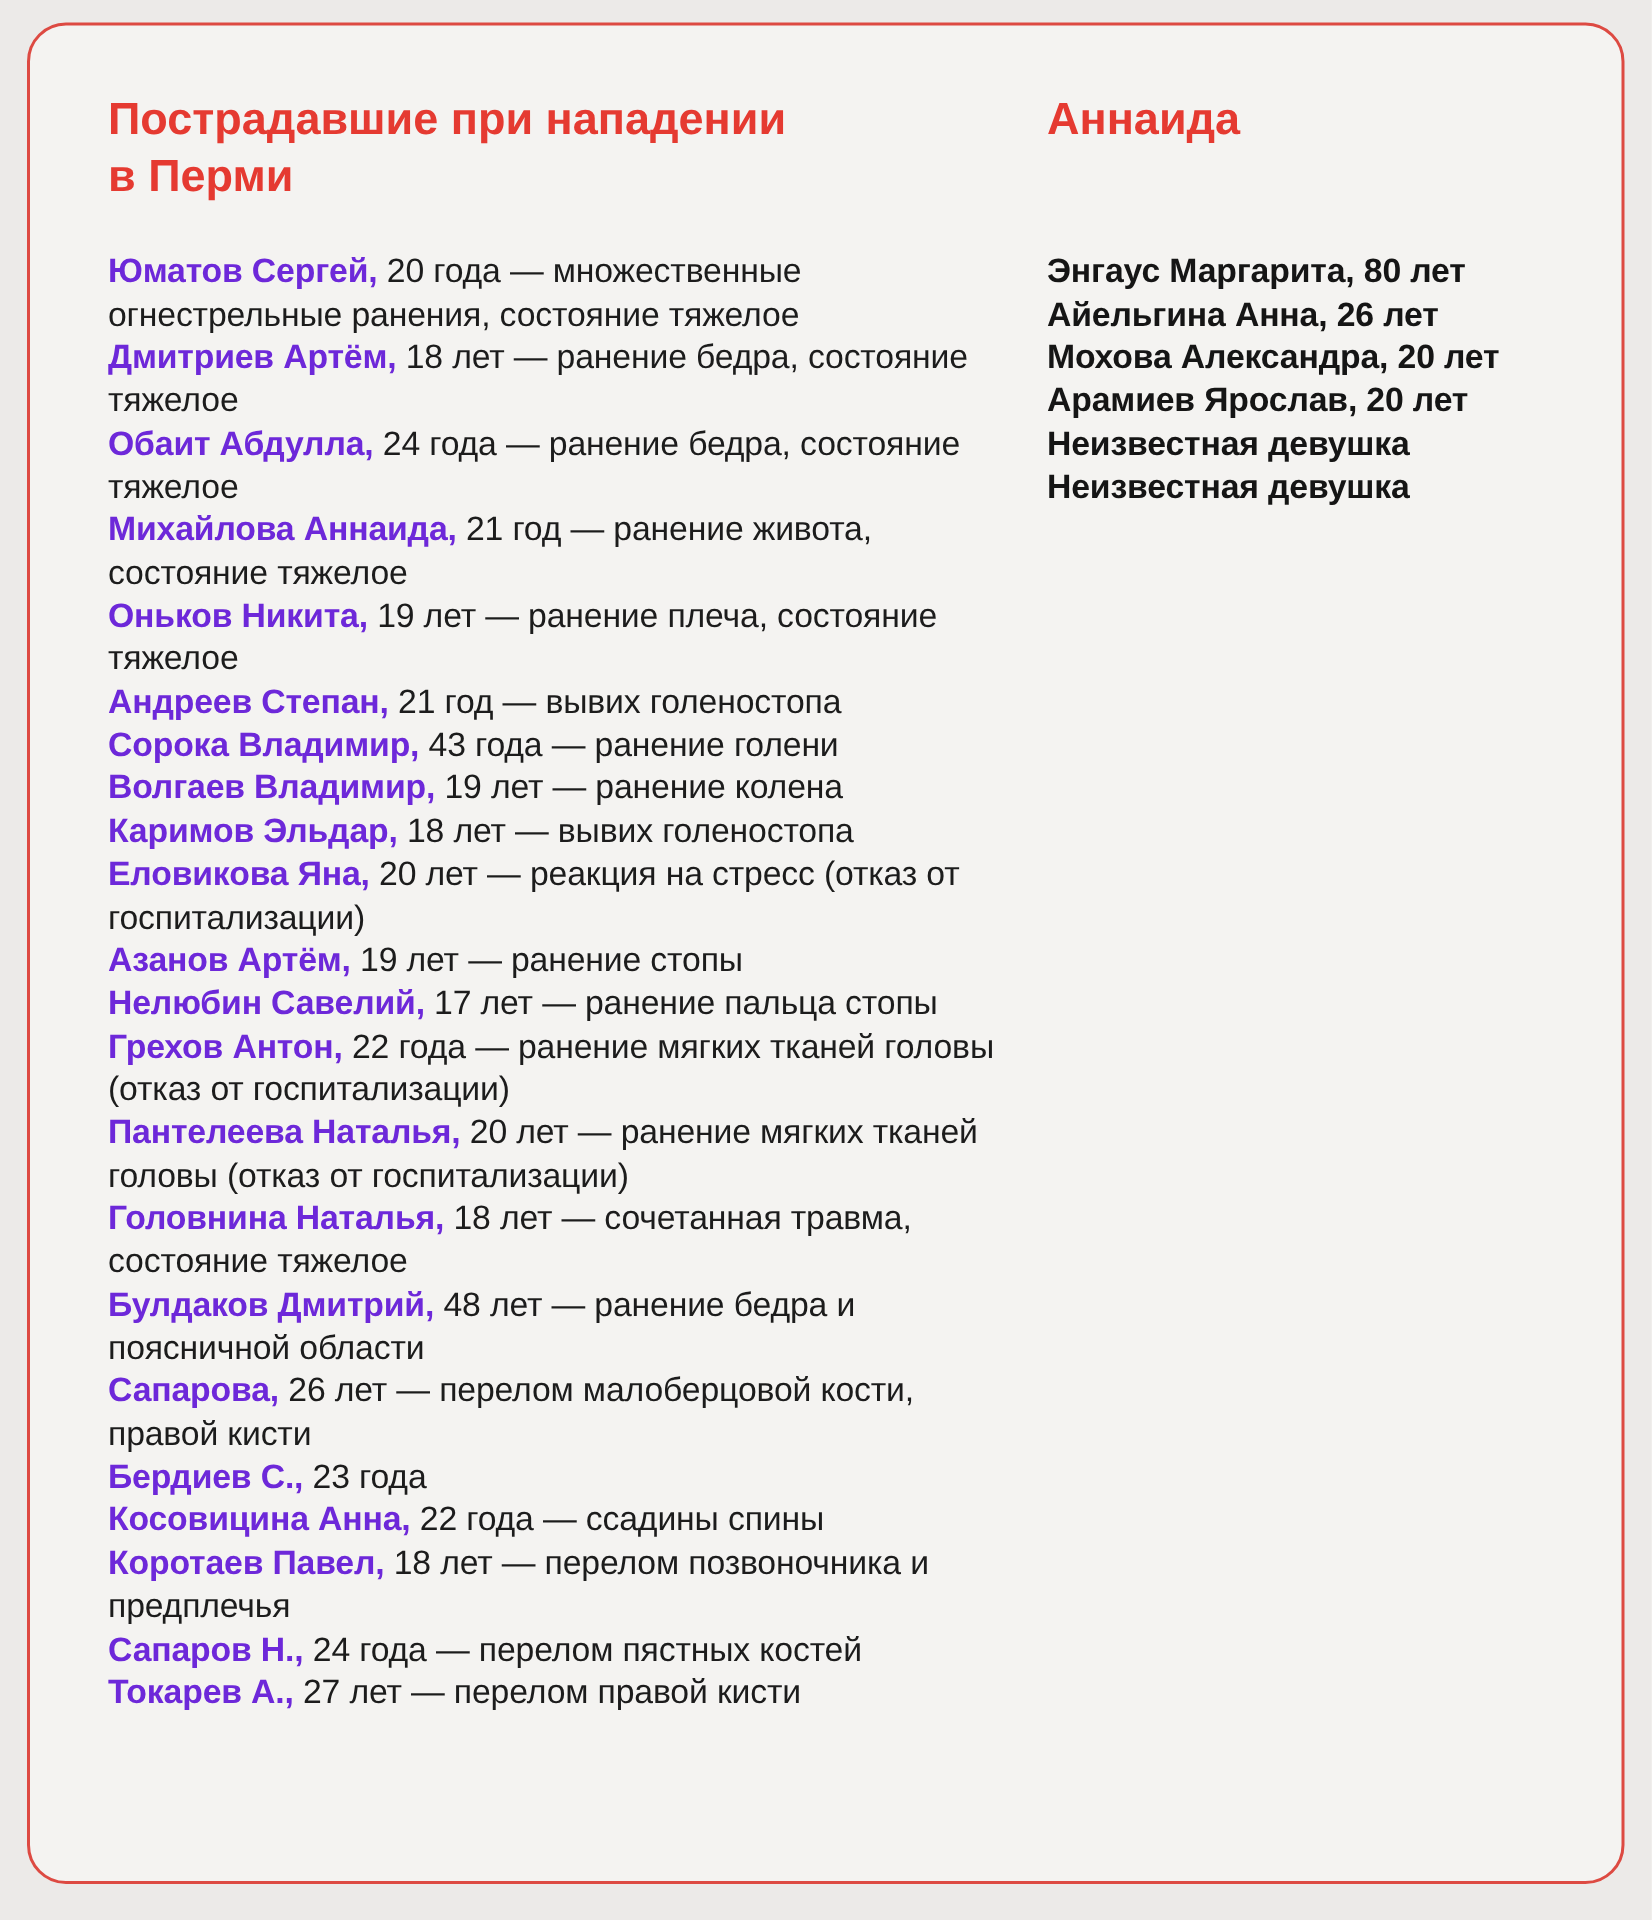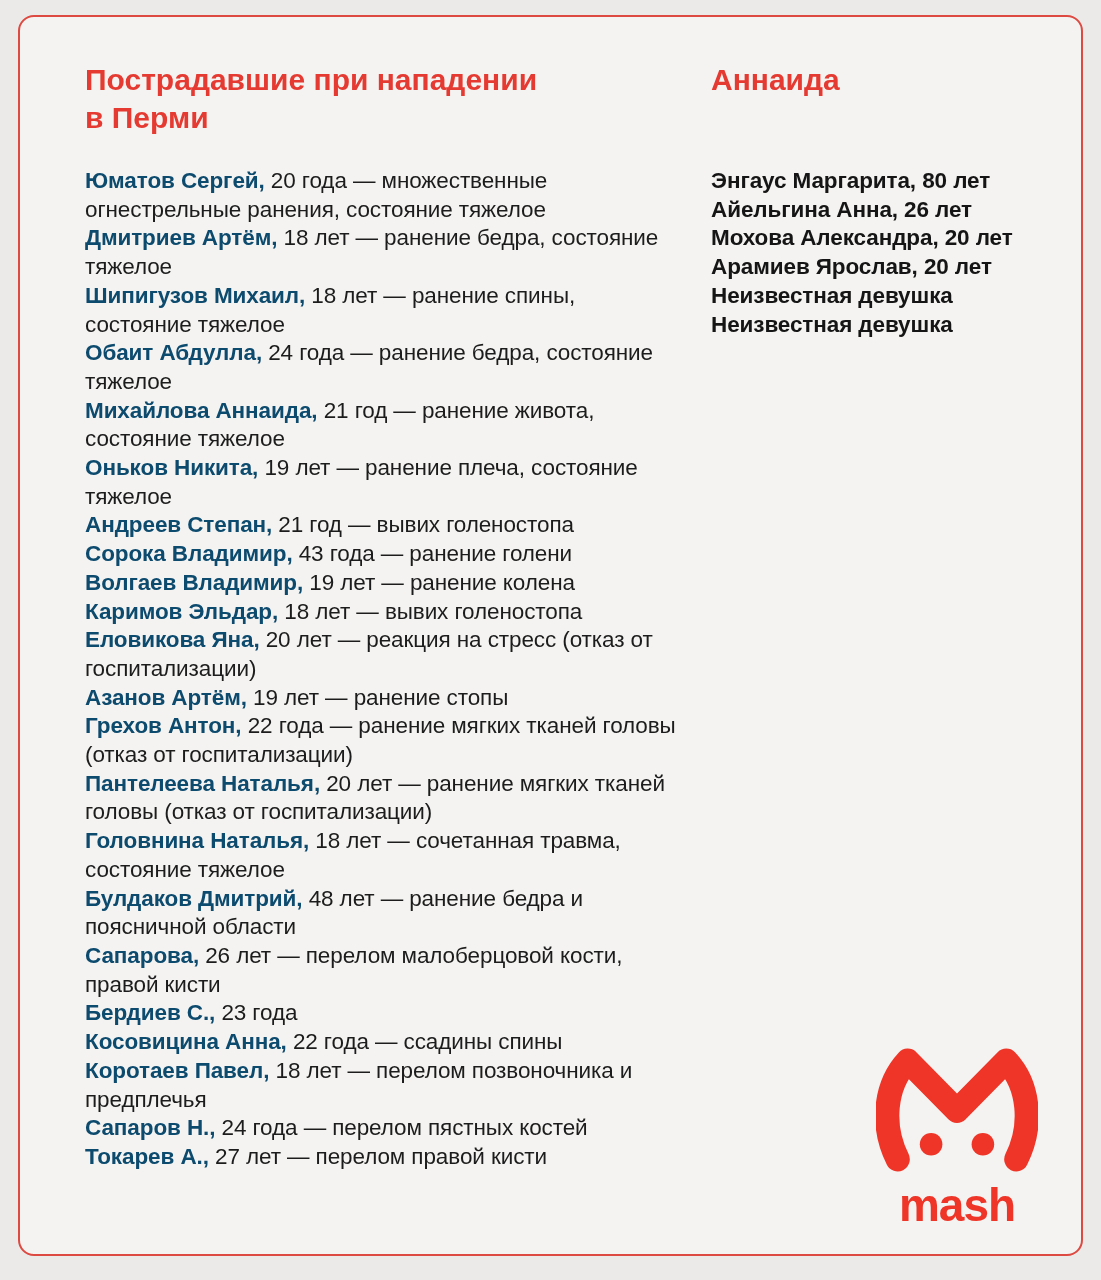--- a/index.html
+++ b/index.html
@@ -8,38 +8,38 @@
     background:#eceae8;
     font-family:"Liberation Sans","DejaVu Sans",sans-serif;
     color:#1c1c1c;
     -webkit-font-smoothing:antialiased;
   }
   .card{
     position:absolute;left:18px;top:15px;
     width:1065px;height:1241px;box-sizing:border-box;
     background:#f4f3f1;
     border:2px solid #dd4a42;
-    border-radius:16px;
-    padding:44px 46px 0 65px;
+    border-radius:26px;
+    padding:44px 46px 0 52px;
     overflow:hidden;
   }
   .columns{display:flex;}
   .col-left{width:600px;flex:none;}
   .col-right{flex:1;padding-left:26px;}
   .header-zone{height:106px;box-sizing:border-box;}
   .col-title{
     color:#e53a31;font-weight:bold;
     font-size:30px;line-height:38px;
     margin:0;
   }
   .entries p{
     margin:0;font-size:22.5px;line-height:28.7px;
     letter-spacing:-0.1px;
   }
-  .entries b{font-weight:bold;color:#0c4a6e;}
+  .entries b{font-weight:bold;color:#6d28d9;}
   .deceased p{font-weight:bold;color:#151515;}
   .logo{
     position:absolute;right:36px;bottom:26px;
     width:176px;text-align:center;
   }
   .logo-word{
     color:#ee3528;font-weight:bold;
     font-size:46px;line-height:46px;letter-spacing:-1px;
     margin-top:2px;
   }
@@ -53,41 +53,41 @@
     <div class="col-left">
       <div class="header-zone">
         <h1 class="col-title"><span>Пострадавшие при нападении</span><br><span>в Перми</span></h1>
       </div>
       <div class="entries">
 
           <p><b>Юматов Сергей,</b> <span>20 года — множественные огнестрельные ранения, состояние тяжелое</span></p>
 
           <p><b>Дмитриев Артём,</b> <span>18 лет — ранение бедра, состояние тяжелое</span></p>
 
-          <p><b>Шипигузов Михаил,</b> <span>18 лет — ранение спины, состояние тяжелое</span></p>
 
           <p><b>Обаит Абдулла,</b> <span>24 года — ранение бедра, состояние тяжелое</span></p>
 
           <p><b>Михайлова Аннаида,</b> <span>21 год — ранение живота, состояние тяжелое</span></p>
 
           <p><b>Оньков Никита,</b> <span>19 лет — ранение плеча, состояние тяжелое</span></p>
 
 
           <p><b>Андреев Степан,</b> <span>21 год — вывих голеностопа</span></p>
 
           <p><b>Сорока Владимир,</b> <span>43 года — ранение голени</span></p>
 
           <p><b>Волгаев Владимир,</b> <span>19 лет — ранение колена</span></p>
 
           <p><b>Каримов Эльдар,</b> <span>18 лет — вывих голеностопа</span></p>
 
           <p><b>Еловикова Яна,</b> <span>20 лет — реакция на стресс (отказ от госпитализации)</span></p>
 
           <p><b>Азанов Артём,</b> <span>19 лет — ранение стопы</span></p>
 
+          <p><b>Нелюбин Савелий,</b> <span>17 лет — ранение пальца стопы</span></p>
 
           <p><b>Грехов Антон,</b> <span>22 года — ранение мягких тканей головы (отказ от госпитализации)</span></p>
 
           <p><b>Пантелеева Наталья,</b> <span>20 лет — ранение мягких тканей головы (отказ от госпитализации)</span></p>
 
           <p><b>Головнина Наталья,</b> <span>18 лет — сочетанная травма, состояние тяжелое</span></p>
 
           <p><b>Булдаков Дмитрий,</b> <span>48 лет — ранение бедра и поясничной области</span></p>
 
           <p><b>Сапарова,</b> <span>26 лет — перелом малоберцовой кости, правой кисти</span></p>
@@ -119,23 +119,13 @@
           <p>Арамиев Ярослав, 20 лет</p>
 
           <p>Неизвестная девушка</p>
 
           <p>Неизвестная девушка</p>
         </div>
     </div>
 
   </div>
 
-  <div class="logo">
-    <span>
-      <svg width="162" height="132" viewBox="0 0 190 158" xmlns="http://www.w3.org/2000/svg" aria-hidden="true">
-        <path d="M24 138 C 4 98, 8 50, 36 20 L 95 80 L 154 20 C 182 50, 186 98, 166 138" fill="none" stroke="#ee3528" stroke-width="29" stroke-linecap="round" stroke-linejoin="round"></path>
-        <circle cx="64" cy="120" r="13.5" fill="#ee3528"></circle>
-        <circle cx="126" cy="120" r="13.5" fill="#ee3528"></circle>
-      </svg>
-    </span>
-    <div class="logo-word">mash</div>
-  </div>
 </div>
 
 </body></html>

